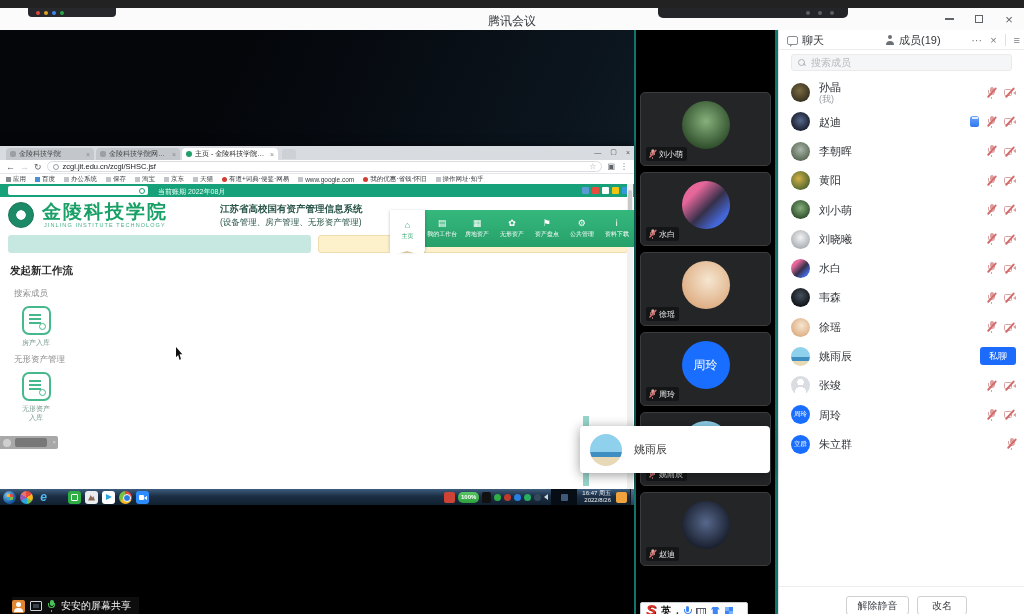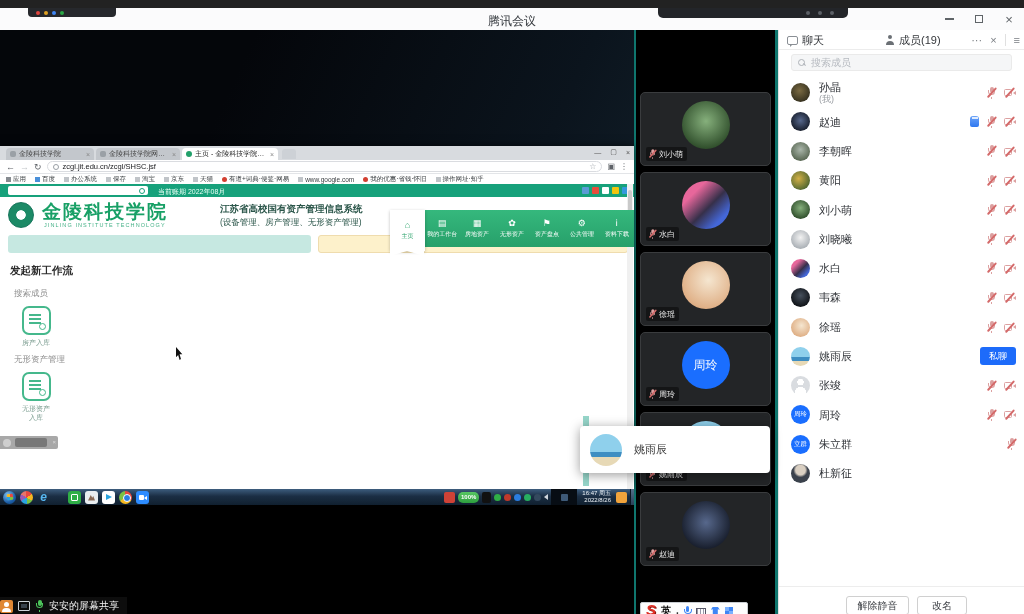--- a/index.html
+++ b/index.html
@@ -111,21 +111,21 @@
 .tr-blk{width:9px;height:11px;background:#111;border-radius:2px;flex:none}
 .tr-dot{width:7px;height:7px;border-radius:50%;flex:none}
 .tr-arr{width:0;height:0;border-right:4px solid #cfd6dd;border-top:3px solid transparent;border-bottom:3px solid transparent;flex:none}
 .tr-dark{width:26px;height:16px;background:#070d14;display:flex;align-items:center;justify-content:center;flex:none}
 .tr-dark i{width:7px;height:7px;background:#3e5a78;border-radius:1px}
 .tr-clock{color:#eef3f8;font-size:6px;line-height:7px;text-align:right;padding:0 2px;white-space:nowrap;flex:none}
 .tr-shield{width:11px;height:11px;background:#f0a33c;border-radius:2px;flex:none}
 .tr-edge{width:4px;height:16px;background:linear-gradient(#55708c,#2a3f57);border-left:1px solid #0c1723;flex:none}
 
 
-.share-ov{position:absolute;left:0;top:589px;height:18px;display:flex;align-items:center;gap:5px;background:#0d0d0d;padding-right:8px;z-index:50}
+.share-ov{position:absolute;left:12px;top:589px;height:18px;display:flex;align-items:center;gap:5px;background:#0d0d0d;padding-right:8px;z-index:50}
 .so-person{width:13px;height:13px;background:#e08734;border-radius:2px;position:relative;flex:none}
 .so-person::before{content:"";position:absolute;left:4px;top:2px;width:5px;height:5px;border-radius:50%;background:#fff}
 .so-person::after{content:"";position:absolute;left:2px;bottom:1px;width:9px;height:4px;border-radius:4px 4px 0 0;background:#fff}
 .so-mon{width:12px;height:10px;border:1px solid #cdd2d8;border-radius:1px;position:relative;flex:none}
 .so-mon::after{content:"";position:absolute;left:2px;top:2px;right:2px;bottom:2px;background:#39424c}
 .so-tx{color:#f2f2f2;font-size:10px}
 
 
 .vcol{position:absolute;left:636px;top:22px;width:139px;height:592px;background:#000}
 .vtile{position:absolute;left:4px;width:131px;height:74px;background:#232527;border:1px solid #3a3c3e;border-radius:5px}
@@ -808,27 +808,20 @@
           </span>
           <span class="mics">
             <span class="mi mic">
               <i class="b"></i>
               <i class="u"></i>
               <i class="st"></i>
               <i class="sl"></i>
             </span>
           </span>
         </div>
-        <div class="mrow">
-          <span class="mav av-duxinzheng"></span>
-          <span class="mtxt">
-            <span class="mname">杜新征</span>
-          </span>
-          <span class="mics"></span>
-        </div>
       </div>
     <div class="pfoot">
       <div class="pbtn pbtn-unmute">解除静音</div>
       <div class="pbtn pbtn-rename">改名</div>
     </div>
   </div>
 
 </div>
 
 </body></html>

